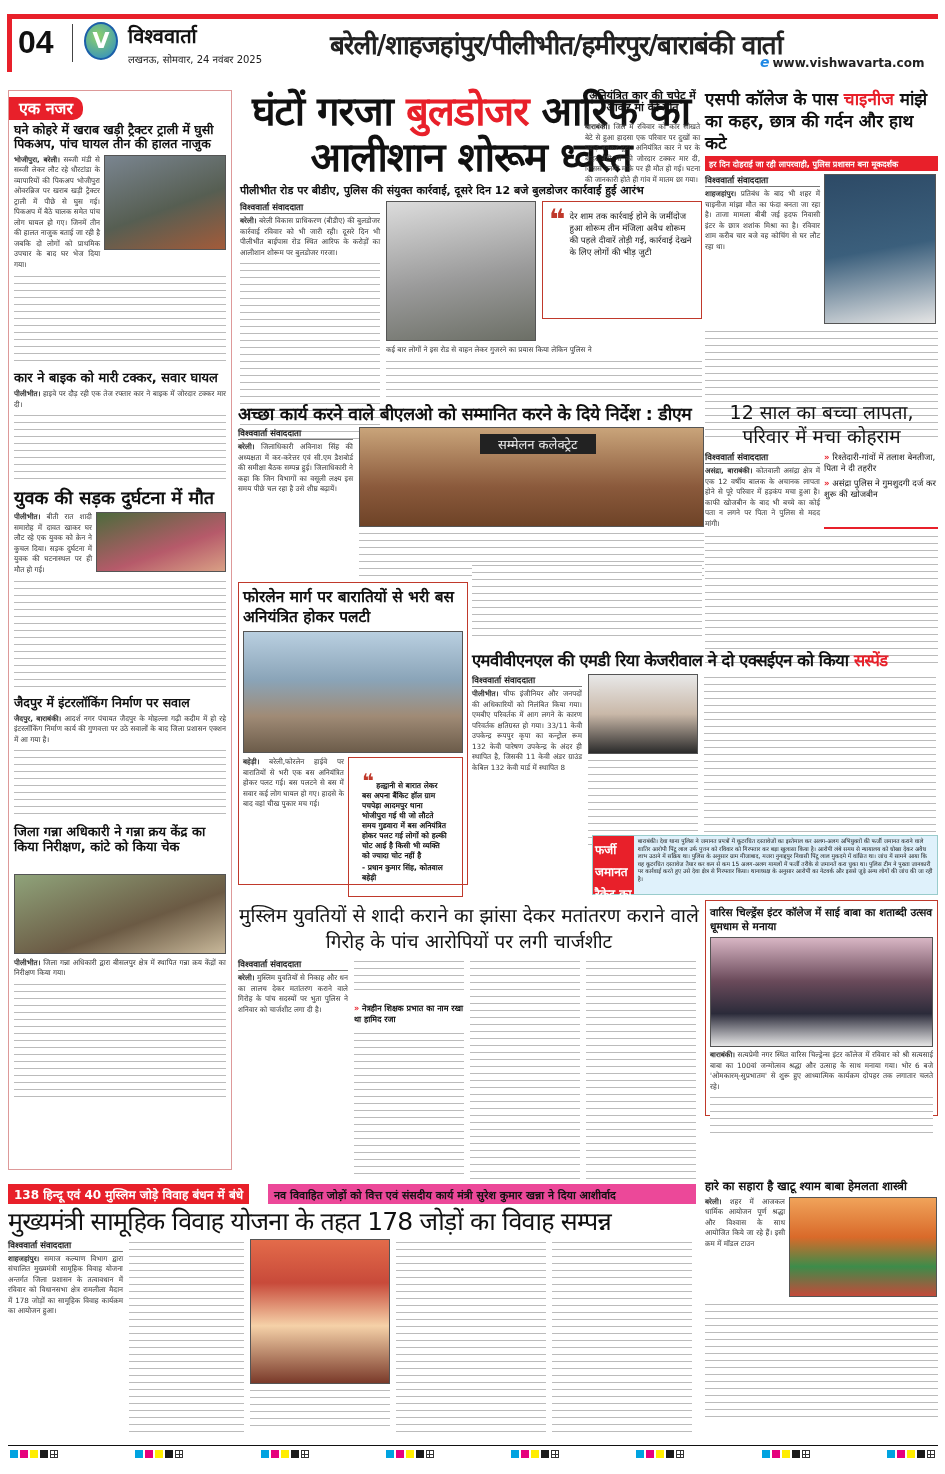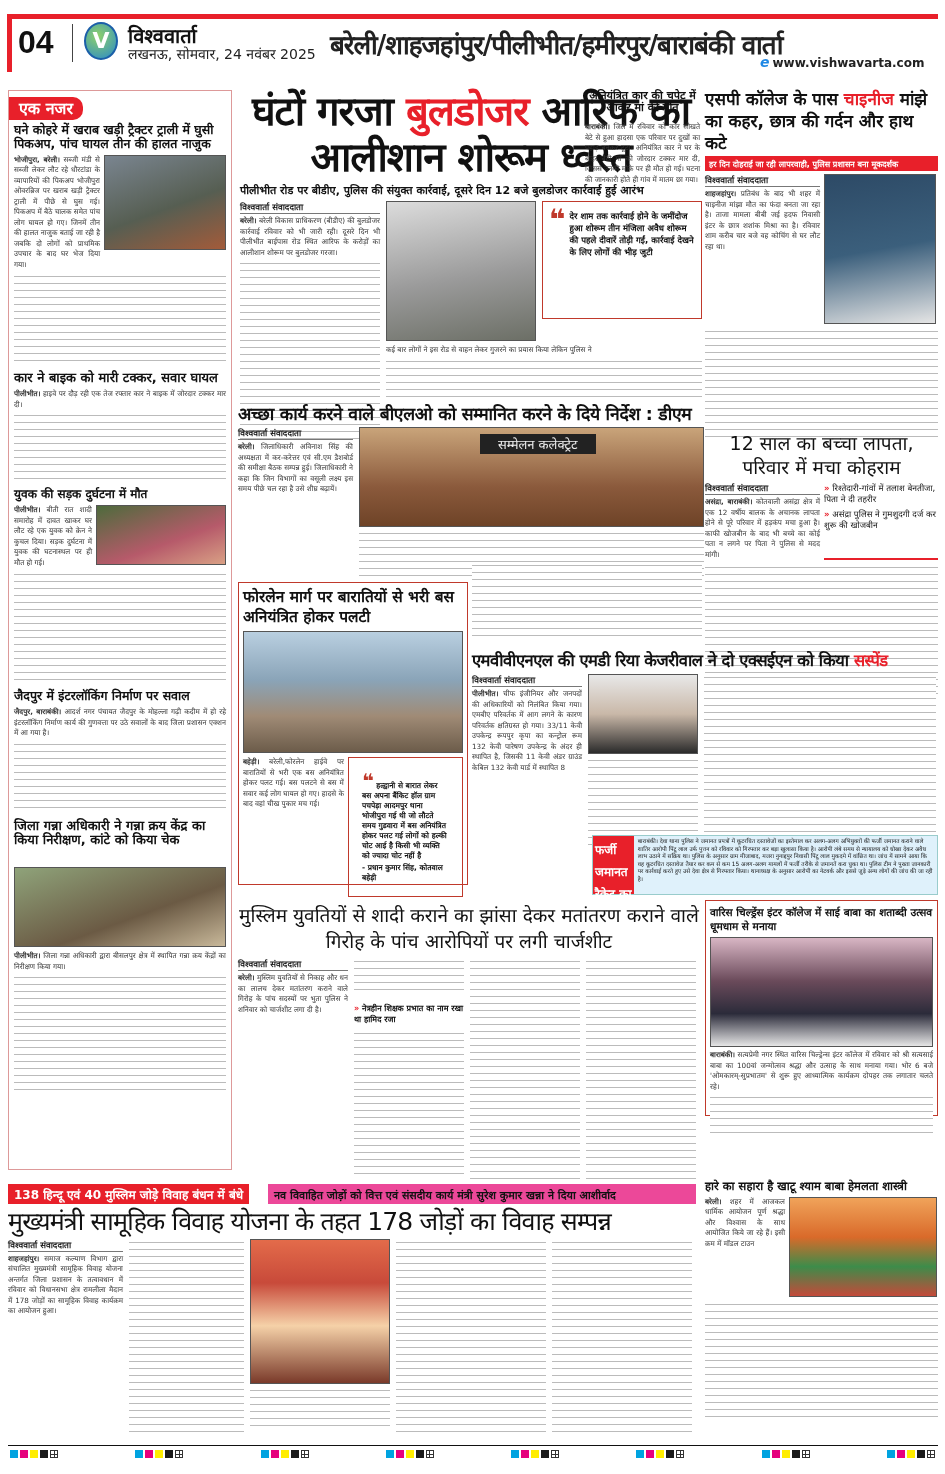--- a/index.html
+++ b/index.html
@@ -3,21 +3,21 @@
 <meta charset="utf-8">
 <style>
 *{box-sizing:border-box;margin:0;padding:0}
 body{width:945px;height:1474px;background:#fff;font-family:"DejaVu Sans",sans-serif;color:#111;position:relative;overflow:hidden}
 .abs{position:absolute}
 .pagebox{left:7px;top:14px;width:931px;height:58px;border-top:5px solid #e8202a;border-left:5px solid #e8202a}
 .pageno{left:18px;top:24px;font-size:32px;font-weight:bold;font-family:"Liberation Sans",sans-serif}
 .vsep{left:72px;top:24px;width:1px;height:38px;background:#444}
 .logo{left:84px;top:22px;width:34px;height:38px;border-radius:50%;background:radial-gradient(circle at 40% 35%,#8fd16a,#2a8ac8);border:2px solid #1b5fa8;color:#fff;font-weight:bold;font-size:22px;text-align:center;line-height:34px}
 .brand{left:128px;top:22px;font-size:20px;font-weight:bold;color:#111}
-.dateline{left:128px;top:44px;font-size:14px;color:#222}
+.dateline{left:128px;top:52px;font-size:10px;color:#222}
 .edition{left:330px;top:26px;font-size:26px;font-weight:bold;color:#222;letter-spacing:-1px}
 .web{left:760px;top:54px;font-size:12px;font-weight:bold;color:#222}
 .web .e{color:#1e88e5;font-style:italic;font-size:14px;margin-right:3px}
 .body-txt{font-size:7.2px;line-height:10.5px;color:#333;text-align:justify}
 .byline{font-size:8.5px;font-weight:bold;color:#222;border-bottom:1px solid #777;padding-bottom:1px;margin-bottom:2px}
 .photo{background:linear-gradient(135deg,#9aa3a8,#6f7a70 50%,#b8a79a);border:1px solid #555}
 .box{border:1.5px solid #c0392b}
 .hd{font-weight:bold;color:#111;line-height:1.1}
 .red{color:#e8202a}
 .tag{background:#e8202a;color:#fff;font-weight:bold;font-size:16px;padding:2px 10px;border-radius:0 10px 10px 0}
@@ -46,21 +46,21 @@
     <div style="overflow:hidden">
       <div class="photo" style="float:right;width:122px;height:95px;margin-left:4px;background:linear-gradient(160deg,#7a8590,#565e52 55%,#a35b3a)"></div>
       <div class="body-txt"><b>भोजीपुरा, बरेली।</b> <span>सब्जी मंडी से सब्जी लेकर लौट रहे धौरटांडा के व्यापारियों की पिकअप भोजीपुरा ओवरब्रिज पर खराब खड़ी ट्रैक्टर ट्राली में पीछे से घुस गई। पिकअप में बैठे चालक समेत पांच लोग घायल हो गए। जिनमें तीन की हालत नाजुक बताई जा रही है जबकि दो लोगों को प्राथमिक उपचार के बाद घर भेज दिया गया।</span></div>
     </div>
     <div class="lines" style="height:92px;margin-top:3px"></div>
 
     <div class="hd" style="font-size:13px;margin:6px 0 4px">कार ने बाइक को मारी टक्कर, सवार घायल</div>
     <div class="body-txt"><b>पीलीभीत।</b> <span>हाइवे पर दौड़ रही एक तेज रफ्तार कार ने बाइक में जोरदार टक्कर मार दी।</span></div>
     <div class="lines" style="height:70px;margin-top:2px"></div>
 
-    <div class="hd" style="font-size:12px;margin:6px 0 4px">युवक की सड़क दुर्घटना में मौत</div>
+    <div class="hd" style="font-size:18px;margin:6px 0 4px">युवक की सड़क दुर्घटना में मौत</div>
     <div style="overflow:hidden">
       <div class="photo" style="float:right;width:130px;height:60px;margin-left:4px;background:linear-gradient(160deg,#4d6b3c,#b65a6a 60%,#d9a085)"></div>
       <div class="body-txt"><b>पीलीभीत।</b> <span>बीती रात शादी समारोह में दावत खाकर घर लौट रहे एक युवक को क्रेन ने कुचल दिया। सड़क दुर्घटना में युवक की घटनास्थल पर ही मौत हो गई।</span></div>
     </div>
     <div class="lines" style="height:112px;margin-top:3px"></div>
 
     <div class="hd" style="font-size:12.5px;margin:6px 0 4px">जैदपुर में इंटरलॉकिंग निर्माण पर सवाल</div>
     <div class="body-txt"><b>जैदपुर, बाराबंकी।</b> <span>आदर्श नगर पंचायत जैदपुर के मोहल्ला गढ़ी कदीम में हो रहे इंटरलॉकिंग निर्माण कार्य की गुणवत्ता पर उठे सवालों के बाद जिला प्रशासन एक्शन में आ गया है।</span></div>
     <div class="lines" style="height:72px;margin-top:2px"></div>
 
@@ -83,21 +83,21 @@
       <div class="byline">विश्ववार्ता संवाददाता</div>
       <div class="body-txt"><b>बरेली।</b> <span>बरेली विकास प्राधिकरण (बीडीए) की बुलडोजर कार्रवाई रविवार को भी जारी रही। दूसरे दिन भी पीलीभीत बाईपास रोड स्थित आरिफ के करोड़ों का आलीशान शोरूम पर बुलडोजर गरजा।</span></div>
       <div class="lines" style="height:180px;margin-top:2px"></div>
     </div>
     <div style="width:316px">
       <div style="display:flex;gap:6px">
         <div class="photo" style="width:150px;height:140px;background:linear-gradient(170deg,#dcdcdc,#9a9a9a 55%,#6c6f66)"></div>
         <div class="box" style="width:160px;height:118px;padding:8px 6px;">
           <div style="display:flex;gap:4px">
               <span class="quote">❝</span>
-              <span style="font-size:8.5px;font-weight:bold;line-height:12px">देर शाम तक कार्रवाई होने के जमींदोज हुआ शोरूम तीन मंजिला अवैध शोरूम की पहले दीवारें तोड़ी गईं, कार्रवाई देखने के लिए लोगों की भीड़ जुटी</span>
+              <span style="font-size:8.5px;font-weight:normal;line-height:12px">देर शाम तक कार्रवाई होने के जमींदोज हुआ शोरूम तीन मंजिला अवैध शोरूम की पहले दीवारें तोड़ी गईं, कार्रवाई देखने के लिए लोगों की भीड़ जुटी</span>
             </div>
         </div>
       </div>
       <div class="body-txt" style="margin-top:4px"><span>कई बार लोगों ने इस रोड से वाहन लेकर गुजरने का प्रयास किया लेकिन पुलिस ने</span></div>
       <div class="lines" style="height:40px;margin-top:2px"></div>
     </div>
   </div>
 </div>
 
 <div class="abs" style="left:585px;top:90px;width:115px;">
@@ -131,21 +131,21 @@
     </div>
     <div style="width:345px">
       <div class="photo" style="height:100px;position:relative;background:linear-gradient(180deg,#c9a47a,#8b5a3c 60%,#6e4327)">
         <div style="position:absolute;left:120px;top:6px;background:#222;color:#eee;font-size:13px;padding:1px 18px">सम्मेलन कलेक्ट्रेट</div>
       </div>
       <div class="lines" style="height:48px;margin-top:3px"></div>
     </div>
   </div>
 </div>
 
-<div class="abs" style="left:705px;top:400px;width:233px;margin-top:31px;">
+<div class="abs" style="left:705px;top:400px;width:233px;">
   <div class="hd" style="font-size:19px;text-align:center;line-height:24px;font-weight:normal;color:#111">12 साल का बच्चा लापता, परिवार में मचा कोहराम</div>
   <div style="display:flex;gap:4px;margin-top:3px">
     <div style="width:115px">
       <div class="byline">विश्ववार्ता संवाददाता</div>
       <div class="body-txt"><b>असंद्रा, बाराबंकी।</b> <span>कोतवाली असंद्रा क्षेत्र में एक 12 वर्षीय बालक के अचानक लापता होने से पूरे परिवार में हड़कंप मचा हुआ है। काफी खोजबीन के बाद भी बच्चे का कोई पता न लगने पर पिता ने पुलिस से मदद मांगी।</span></div>
     </div>
     <div style="width:114px;border-bottom:2px solid #e8202a;padding-bottom:4px">
       <div style="font-size:8.5px;margin-bottom:4px"><span class="red" style="font-weight:bold">»</span> <span>रिश्तेदारी-गांवों में तलाश बेनतीजा, पिता ने दी तहरीर</span></div>
       <div style="font-size:8.5px"><span class="red" style="font-weight:bold">»</span> <span>असंद्रा पुलिस ने गुमशुदगी दर्ज कर शुरू की खोजबीन</span></div>
     </div>

